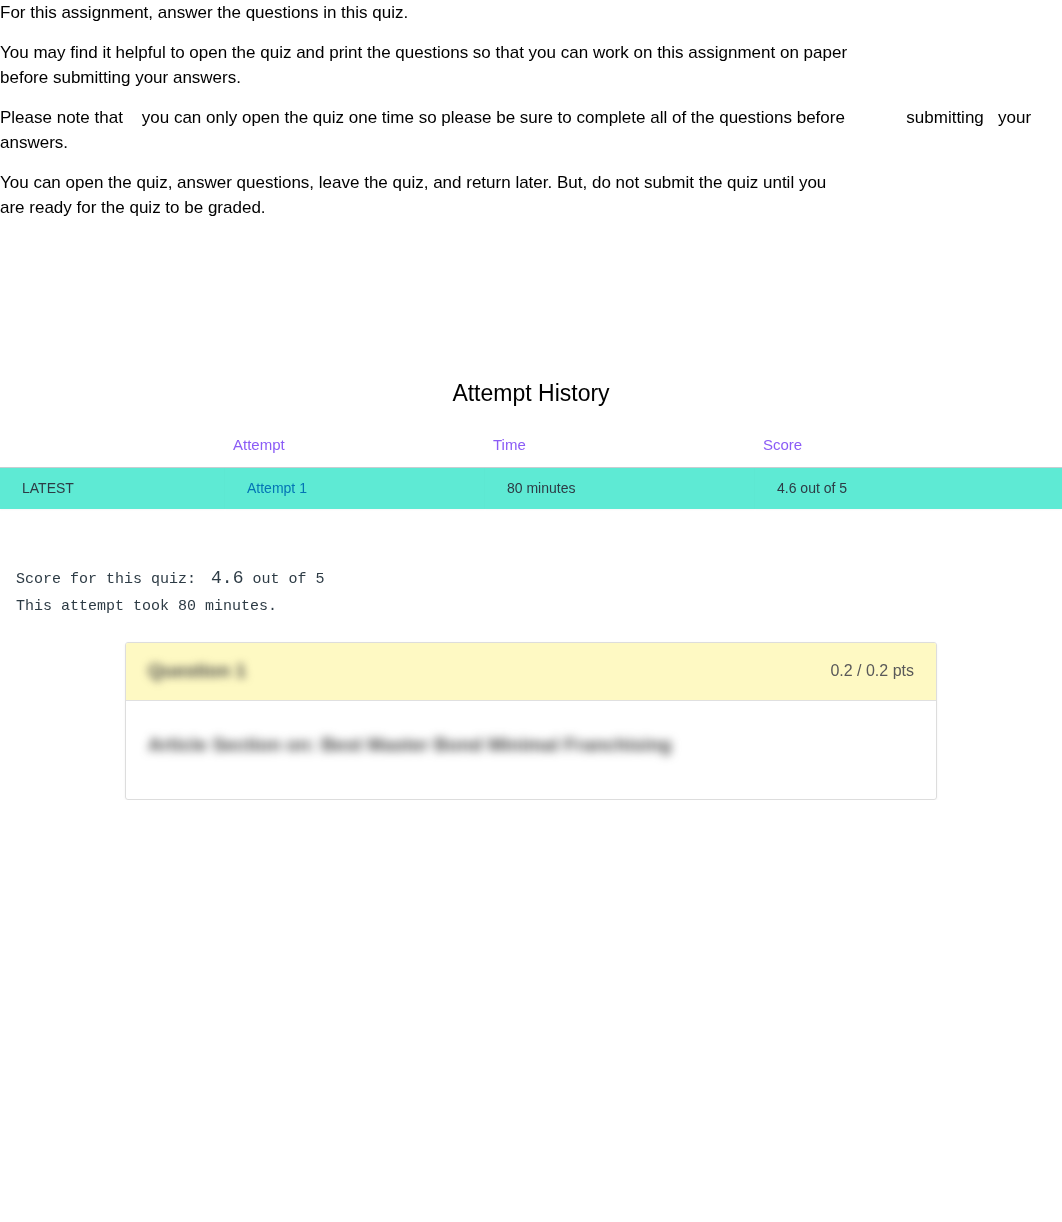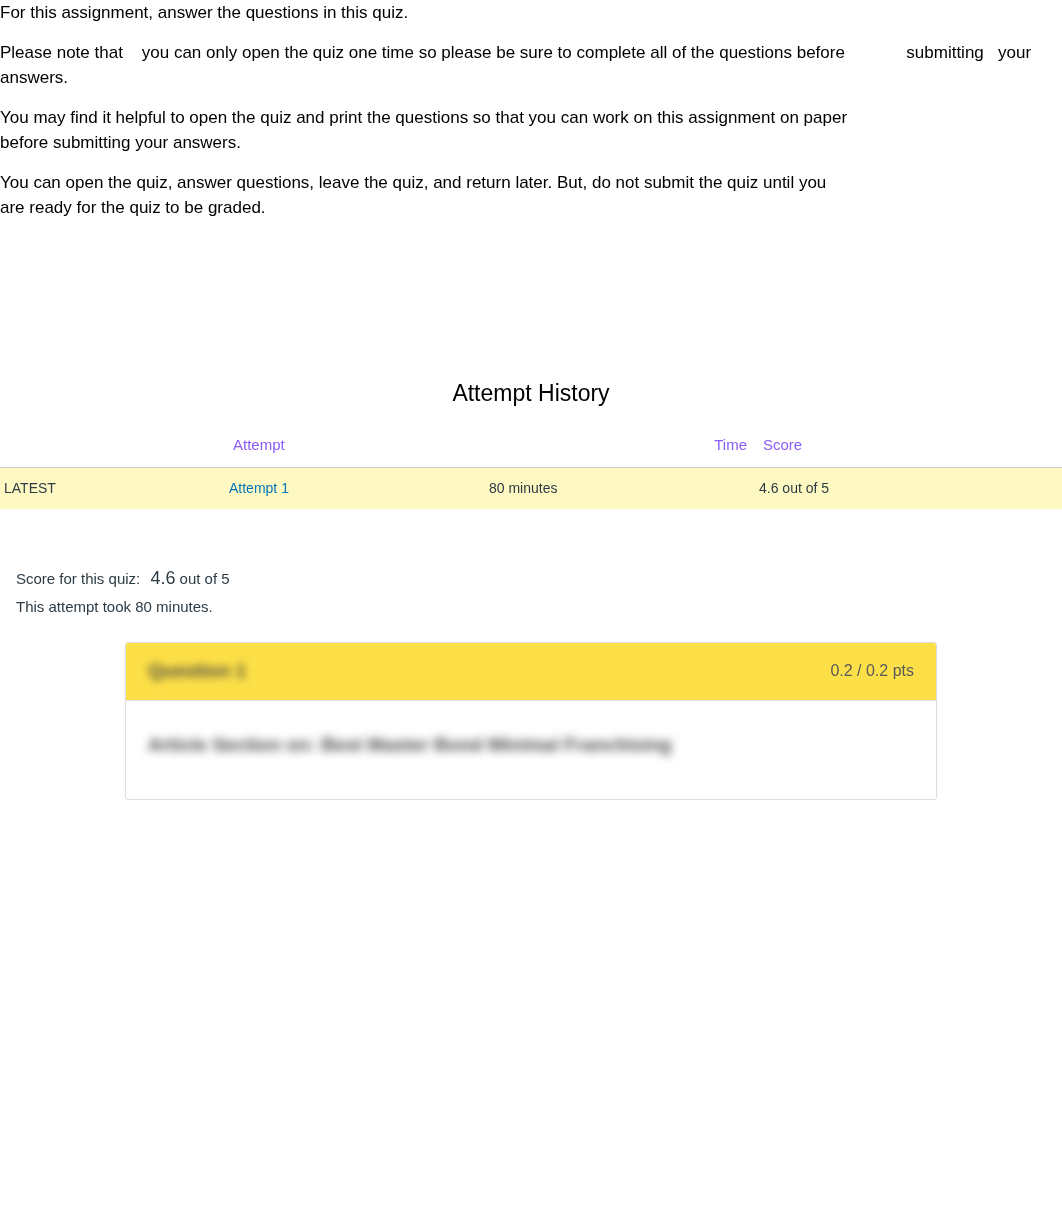--- a/index.html
+++ b/index.html
@@ -53,38 +53,38 @@
       border-bottom: 1px solid #c7cdd1;
     }
     table.history-table th:first-child {
       width: 225px;
     }
     table.history-table th:nth-child(2) {
       width: 260px;
     }
     table.history-table th:nth-child(3) {
       width: 270px;
-      text-align: right;
     }
     table.history-table td {
       font-size: 14px;
-      padding: 10px 4px;
+      padding: 10px 22px;
       color: #2d3b45;
-      background: #fef9c3;
+      background: #5eead4;
       box-shadow: 0 1px 2px rgba(0,0,0,0.03);
     }
     .attempt-link {
       color: #0374b5;
       text-decoration: none;
     }
     .score-summary {
       margin-top: 56px;
       padding-left: 16px;
       font-size: 15px;
       color: #2d3b45;
+      font-family: Liberation Mono, monospace;
     }
     .score-summary .line {
       margin-bottom: 4px;
     }
     .score-value {
       font-size: 18px;
       color: #2d3b45;
       margin-left: 6px;
     }
     .question-card {
@@ -92,21 +92,21 @@
       width: 812px;
       border: 1px solid #ddd;
       border-radius: 3px;
       box-shadow: 0 1px 3px rgba(0,0,0,0.05);
       overflow: hidden;
     }
     .question-header {
       display: flex;
       justify-content: space-between;
       align-items: center;
-      background: #fde047;
+      background: #fef9c3;
       padding: 14px 22px;
       border-bottom: 1px solid #e0e0e0;
     }
     .question-title-blur {
       font-size: 19px;
       font-weight: 700;
       color: #444;
       filter: blur(4px);
       user-select: none;
     }
@@ -126,28 +126,28 @@
       white-space: nowrap;
     }
   </style>
 </head>
 <body>
 
 <div class="instructions">
   <p>For this assignment, answer the questions in this quiz.</p>
 
 
+  <p style="max-width:880px;">You may find it helpful to open the quiz and print the questions so that you can work on this assignment on paper before submitting your answers.</p>
+
   <p>
     <span>Please note that</span>&nbsp;&nbsp;&nbsp;
     <span>you can only open the quiz one time so please be sure to complete all of the questions before</span>&nbsp;&nbsp;&nbsp;&nbsp;&nbsp;&nbsp;&nbsp;&nbsp;&nbsp;&nbsp;&nbsp;&nbsp;
     <span>submitting</span>&nbsp;&nbsp;
     <span>your answers.</span>
   </p>
-
-  <p style="max-width:880px;">You may find it helpful to open the quiz and print the questions so that you can work on this assignment on paper before submitting your answers.</p>
 
   <p class="red-text" style="max-width:830px;">You can open the quiz, answer questions, leave the quiz, and return later. But, do not submit the quiz until you are ready for the quiz to be graded.</p>
 </div>
 
 <h2 class="section-heading">Attempt History</h2>
 
 <table class="history-table">
   <thead>
     <tr>
       <th></th>

